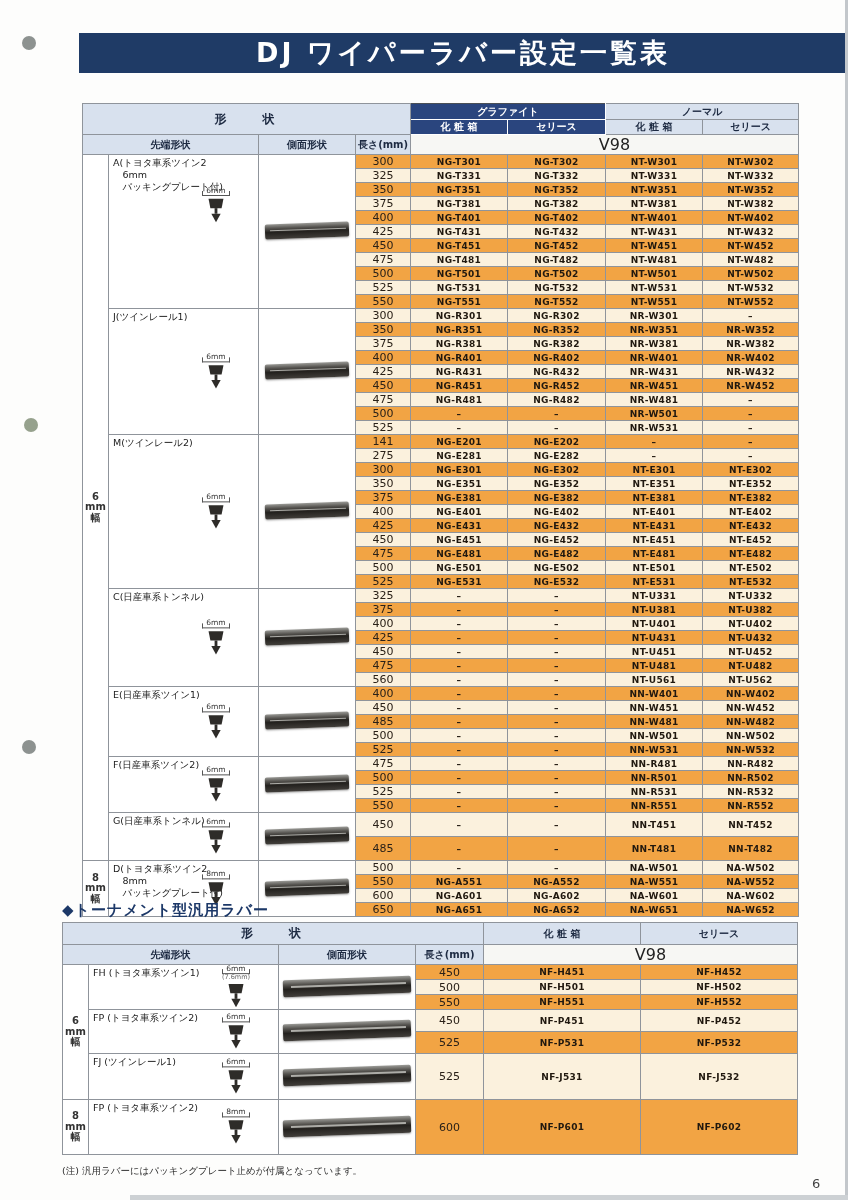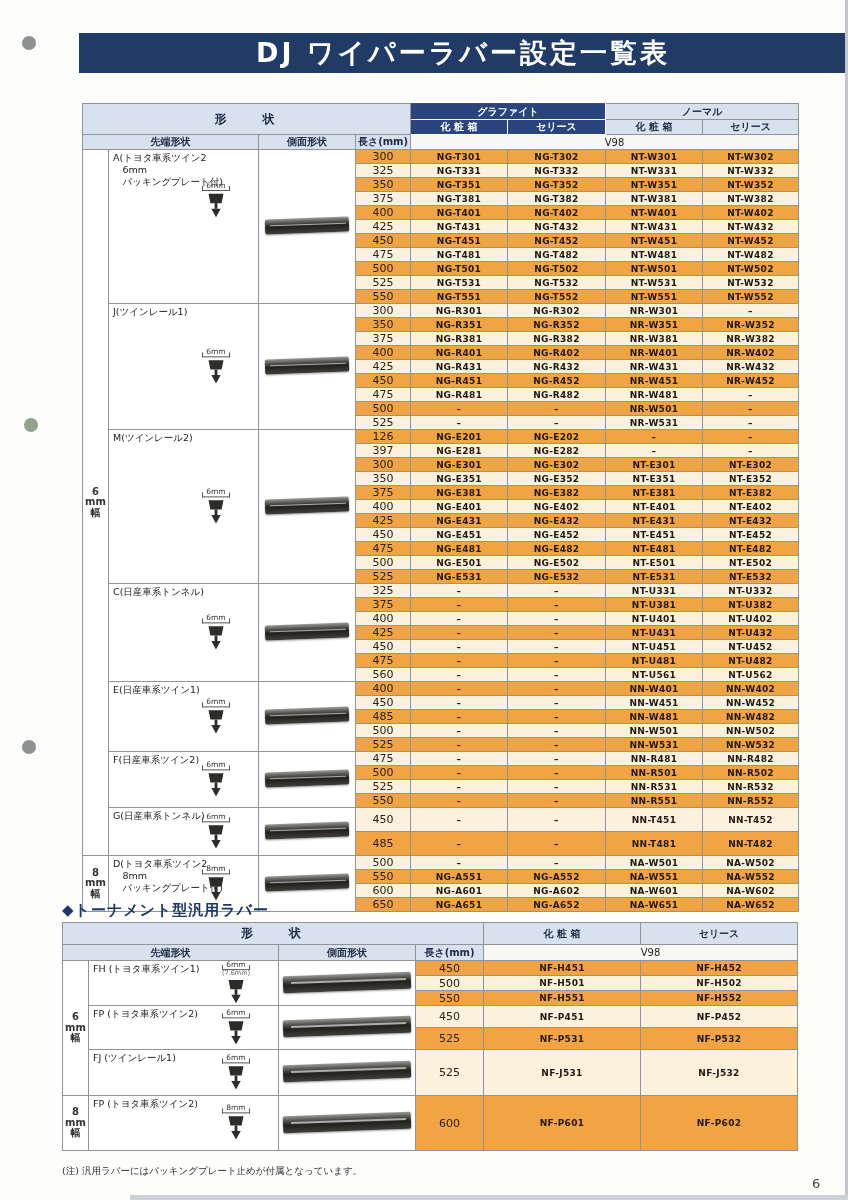--- a/index.html
+++ b/index.html
@@ -31,21 +31,21 @@
   
   table{border-collapse:collapse;table-layout:fixed;position:absolute;
     font-size:9px;}
   .t1{left:82px;top:103px;width:716px;}
   .t2{left:62px;top:922px;width:735px;}
   th,td{border:1px solid #8f949b;padding:0;overflow:hidden;white-space:nowrap;}
   table{border:1.5px solid #4a4f55;}
   thead th{font-weight:700;text-align:center;}
   .hdr-blue{background:var(--hblue,#d8e1ee);color:#1d2a42;font-size:10px;}
   .hdr-navy{background:var(--hnavy,#2a457e);color:#fff;font-size:10px;border-color:#fff;border-top-color:#4a4f55;}
-  .hdr-white{background:#f7f7f4;color:#222;font-size:10px;font-weight:400;padding-left:20px;}
+  .hdr-white{background:#f7f7f4;color:#222;font-size:16px;font-weight:400;padding-left:20px;}
   .h-shape{font-size:12px;letter-spacing:4px;}
 
   tbody td{text-align:center;}
   .row-o .len,.row-o .part{background:var(--orange,#f2a444);}
   .row-l .len,.row-l .part{background:var(--cream,#fbf1dd);}
   .len{font-size:11px;color:#2a2118;}
   .part{font-size:9px;font-weight:600;color:#20180f;letter-spacing:.3px;}
   .wcol{background:#fff;font-size:10px;font-weight:700;color:#333;vertical-align:middle;text-align:center;line-height:1.05;}
   .tipcell{background:#fff;vertical-align:top;position:relative;text-align:left;}
   .sidecell{background:#fff;vertical-align:middle;text-align:center;}
@@ -297,28 +297,28 @@
             <div class="gicon">
               <div><span class="dim">6mm</span></div>
               <div><svg viewBox="0 0 36 30" width="34" height="28" aria-hidden="true">
                   <polygon points="10,3 26,3 24,13 12,13" fill="#2e2c29"></polygon>
                   <rect x="16.5" y="13" width="3" height="6" fill="#2e2c29"></rect>
                   <polygon points="13,19 23,19 18,28" fill="#2e2c29"></polygon>
                 </svg></div>
             </div>
           </td>
           <td class="sidecell" rowspan="11"><div class="strip strip-t1"></div></td>
-          <td class="len">126</td>
+          <td class="len">141</td>
           <td class="part">NG-E201</td>
           <td class="part">NG-E202</td>
           <td class="part">–</td>
           <td class="part">–</td>
         </tr>
         <tr class="row-l" style="height: 14px;">
-          <td class="len">397</td>
+          <td class="len">275</td>
           <td class="part">NG-E281</td>
           <td class="part">NG-E282</td>
           <td class="part">–</td>
           <td class="part">–</td>
         </tr>
         <tr class="row-o" style="height: 14px;">
           <td class="len">300</td>
           <td class="part">NG-E301</td>
           <td class="part">NG-E302</td>
           <td class="part">NT-E301</td>

